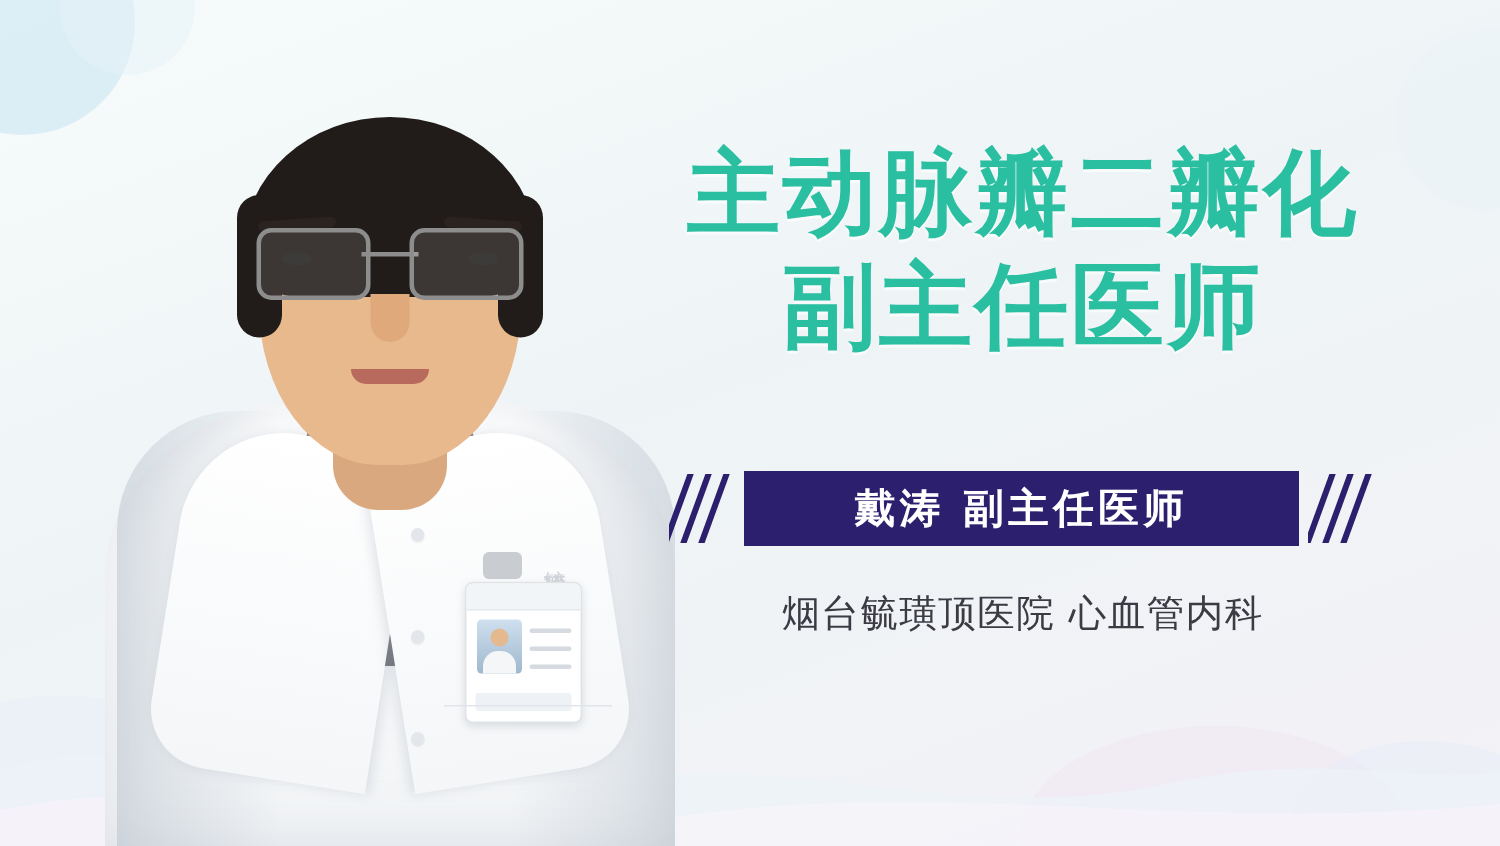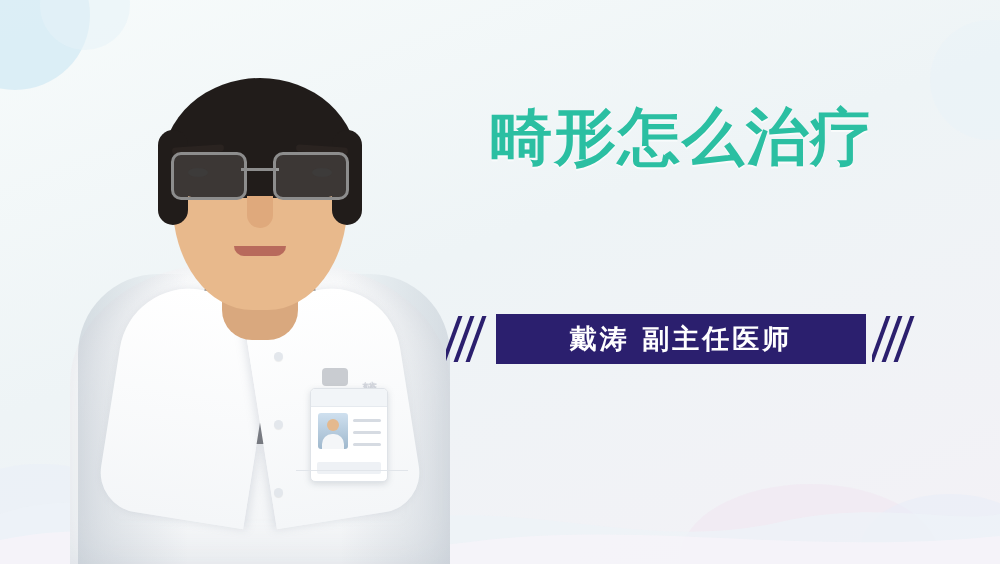--- a/index.html
+++ b/index.html
@@ -486,33 +486,35 @@
       <div class="badge-strip"></div>
     </div>
     <div class="pocket-line"></div>
     <div class="btn-dot" style="top:352px"></div>
     <div class="btn-dot" style="top:420px"></div>
     <div class="btn-dot" style="top:488px"></div>
   </div>
 
 
   <div class="textblock">
-    <div class="title-line l2">畸形怎么治疗</div>
+    <div class="title-line l1">主动脉瓣二瓣化</div>
+    <div class="title-line l2">副主任医师</div>
   </div>
 
   <div class="name-wrap">
     <div class="slash-left">
         <i></i>
         <i></i>
         <i></i>
       </div>
     <div class="name-bar">
       <span class="name-text">戴涛    副主任医师</span>
     </div>
     <div class="slash-right">
         <i></i>
         <i></i>
         <i></i>
       </div>
   </div>
 
+  <div class="hospital">烟台毓璜顶医院  心血管内科</div>
 
 </div>
 
 </body></html>

